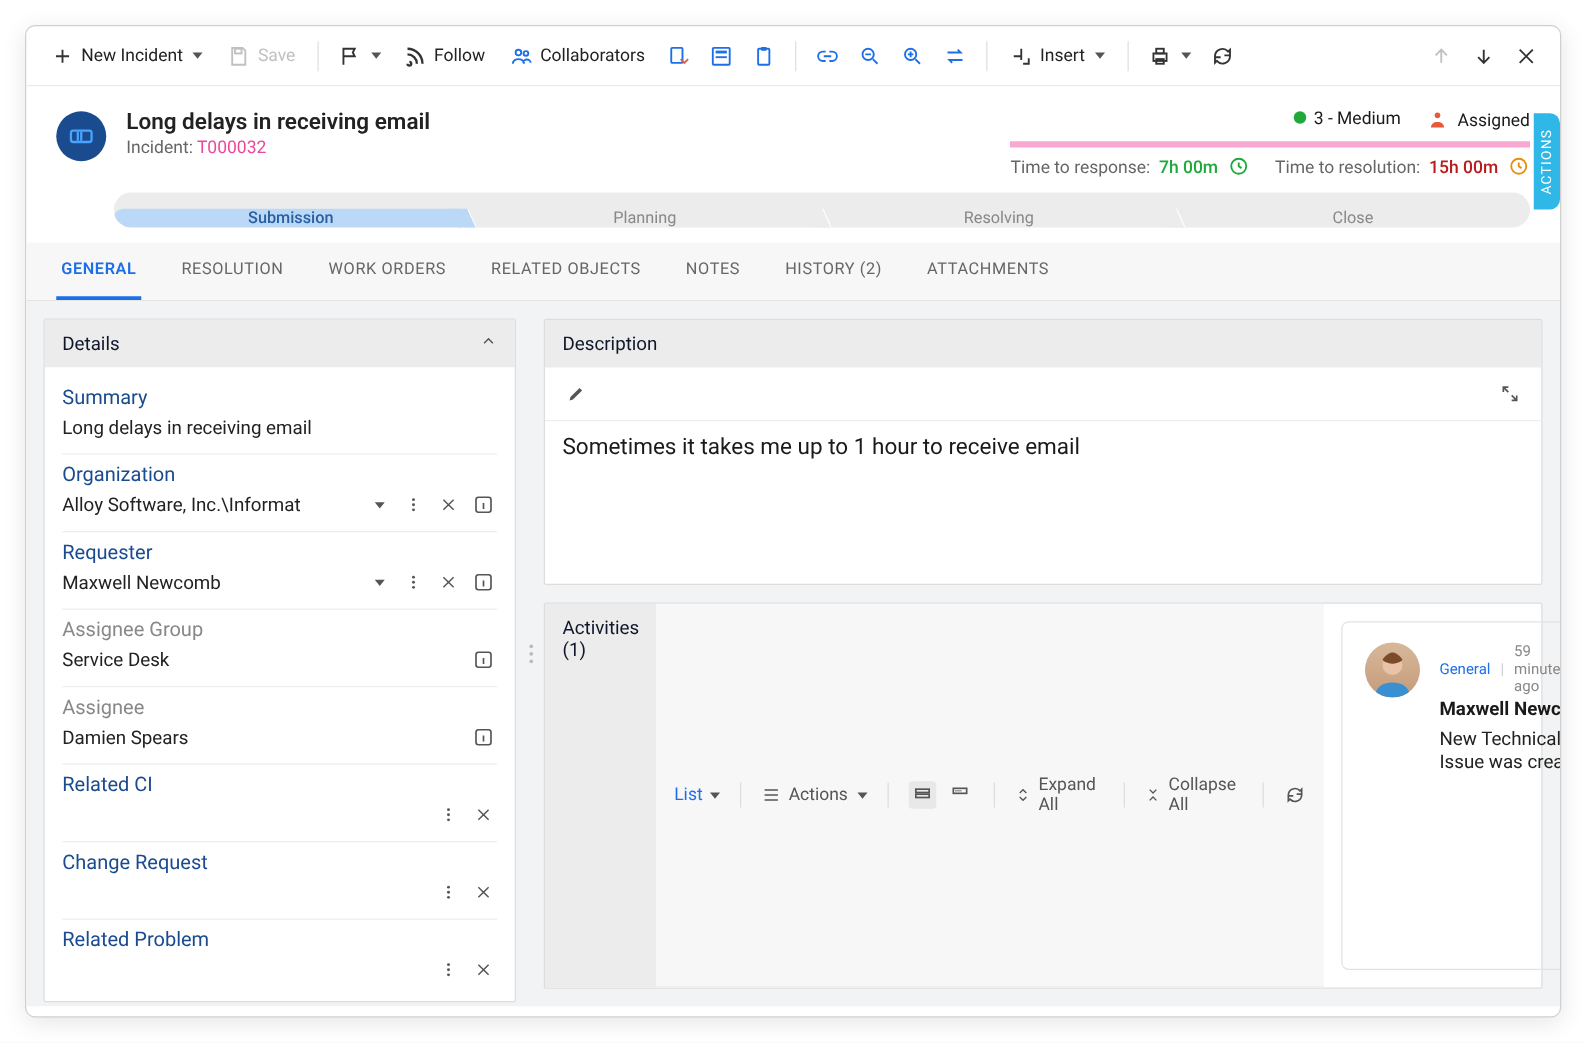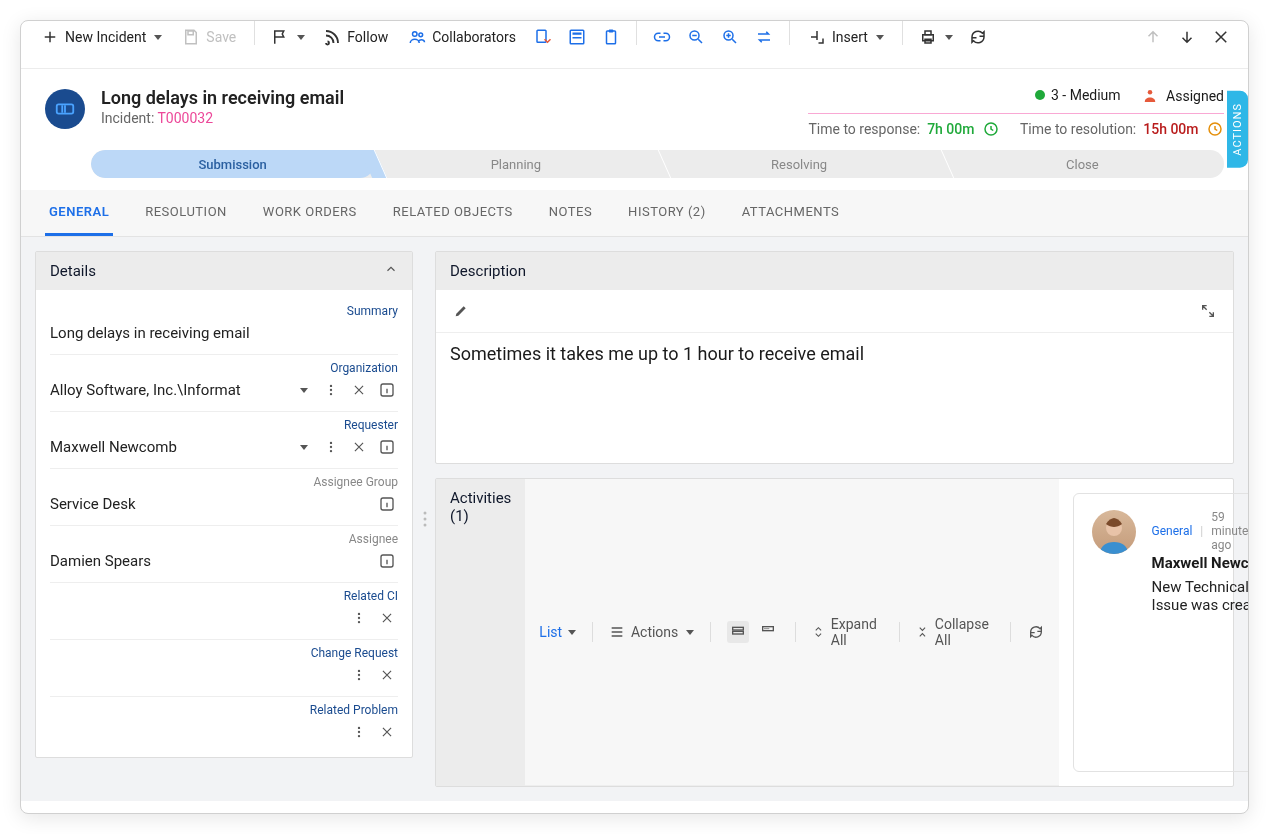--- a/index.html
+++ b/index.html
@@ -25,20 +25,21 @@
     overflow: hidden;
     position: relative;
     box-shadow: 0 4px 20px rgba(0,0,0,.1);
     background: #fff;
   }
 
   
   .toolbar {
     height: 48px;
     display: flex;
+    align-items: center;
     padding: 0 12px;
     gap: 4px;
     border-bottom: 1px solid #ececec;
   }
   .tb-btn {
     display: inline-flex;
     align-items: center;
     gap: 6px;
     height: 32px;
     padding: 0 8px;
@@ -81,21 +82,21 @@
   .pill-dot { width:10px; height:10px; border-radius:50%; background:#1fa93a; display:inline-block; margin-right:6px;}
   .meta-label { color:#666; }
   .meta-val.green { color:#1fa93a; font-weight:500; }
   .meta-val.orange { color:#b91c1c; font-weight:500; }
   .clock-green { color:#1fa93a; }
   .clock-orange { color:#e58f0a; }
   .assignee-ico { color:#e65a3b; }
 
   
   .stage-wrap { padding: 0 24px 12px 70px; }
-  .stage-bar { display:flex; background:#ececec; border-radius: 16px; overflow:hidden; height:28px;}
+  .stage-bar { display:flex; background:#ececec; border-radius: 16px; overflow:hidden; height:28px;align-items:flex-end;}
   .stage {
     position:relative; flex:1; display:flex; align-items:center; justify-content:center;
     color:#888; font-size:13px;
   }
   .stage.active { background:#bcd8f7; color:#2a5fa0; border-radius:16px; font-weight:500;}
   .stage:not(:last-child)::after{
     content:""; position:absolute; right:-7px; top:0; width:14px; height:28px;
     background:inherit;
     border-right:1px solid #fff;
     transform: skewX(24deg);
@@ -130,21 +131,21 @@
   .panel { background:#fff; border:1px solid #ddd; border-radius:2px; }
   .panel-hd {
     background:#ececec; padding: 10px 14px; font-size:15px; font-weight:400; color:#0f172a;
     display:flex; align-items:flex-start; justify-content:space-between;
   }
   .panel-bd { padding: 8px 14px 4px 14px; }
 
   
   .fld { padding: 6px 0 10px 0; border-bottom: 1px solid #eee; position:relative;}
   .fld:last-child { border-bottom:none; }
-  .fld-label { font-size:12px; color:#1a4b8f; margin-bottom: 4px; display:block;text-align:right;}
+  .fld-label { font-size:16px; color:#1a4b8f; margin-bottom: 4px; display:block;}
   .fld-label.muted { color:#888; }
   .fld-val { font-size:15px; color:#222; padding: 2px 0; min-height:22px;}
   .fld-row { display:flex; align-items:center; gap:6px;}
   .fld-row .fld-val { flex:1; }
   .fld-ico { width:22px; height:22px; display:flex; align-items:center; justify-content:center; color:#555; cursor:pointer; border-radius:3px;}
   .dd-caret { color:#888; }
 
   
   .desc-toolbar { padding: 10px 14px; display:flex; align-items:center; justify-content:space-between; border-bottom:1px solid #eee;}
   .desc-body { padding: 10px 14px; font-size:18px; min-height: 130px;}
@@ -323,21 +324,21 @@
       <div class="meta-row">
         <span><span class="pill-dot"></span><span>3 - Medium</span></span>
         <span>
           <svg class="ic assignee-ico" viewBox="0 0 24 24" style="vertical-align:-4px;margin-right:4px">
                 <circle cx="12" cy="7" r="3" fill="#e65a3b"></circle>
                 <path d="M5 20c0-4 3-6 7-6s7 2 7 6" fill="#e65a3b"></path>
               </svg>
           <span>Assigned</span>
         </span>
       </div>
-      <div class="meta-row" style="border-top:1px solid #f9a8d4;padding-top:6px">
+      <div class="meta-row" style="border-top:5px solid #f9a8d4;padding-top:6px">
         <span>
           <span class="meta-label">Time to response:</span>&nbsp;
           <span class="meta-val green">7h 00m</span>
           <svg class="ic clock-green" viewBox="0 0 24 24" style="vertical-align:-4px;margin-left:4px">
                 <circle cx="12" cy="12" r="8" fill="none" stroke="currentColor" stroke-width="2"></circle>
                 <path d="M12 8v4l3 2" stroke="currentColor" stroke-width="2" fill="none"></path>
               </svg>
         </span>
         <span>
           <span class="meta-label">Time to resolution:</span>&nbsp;

